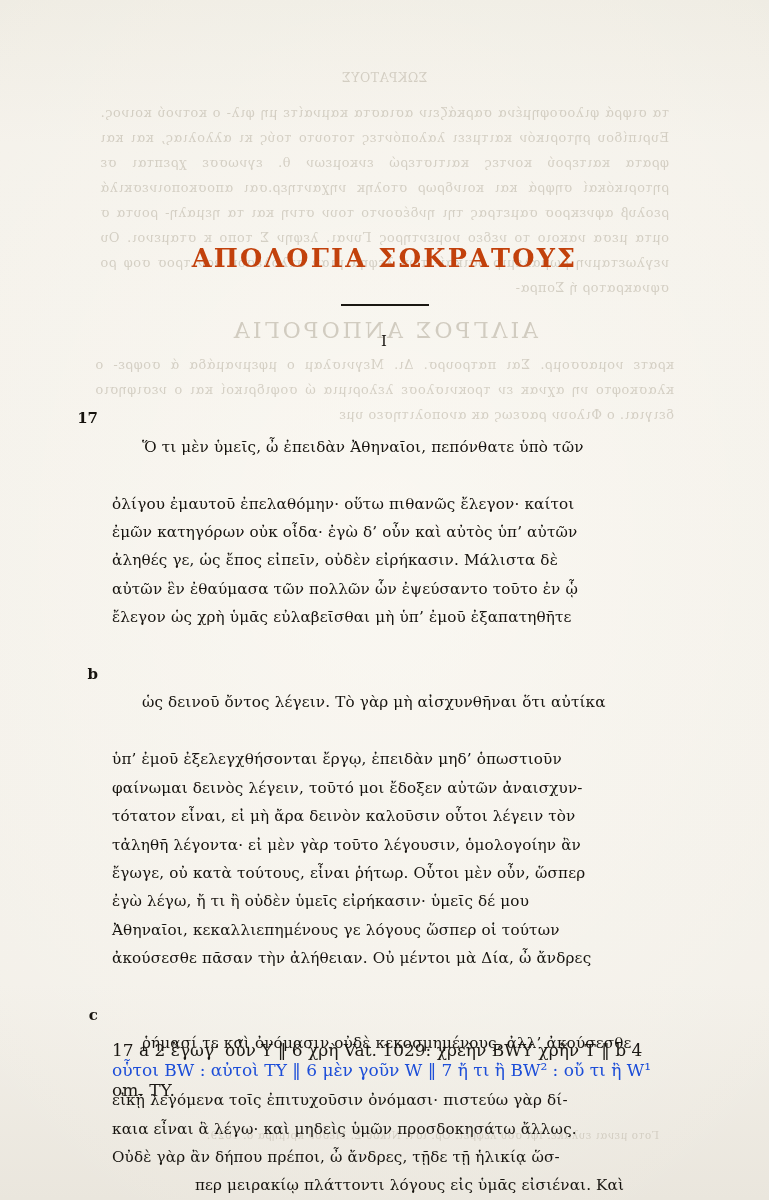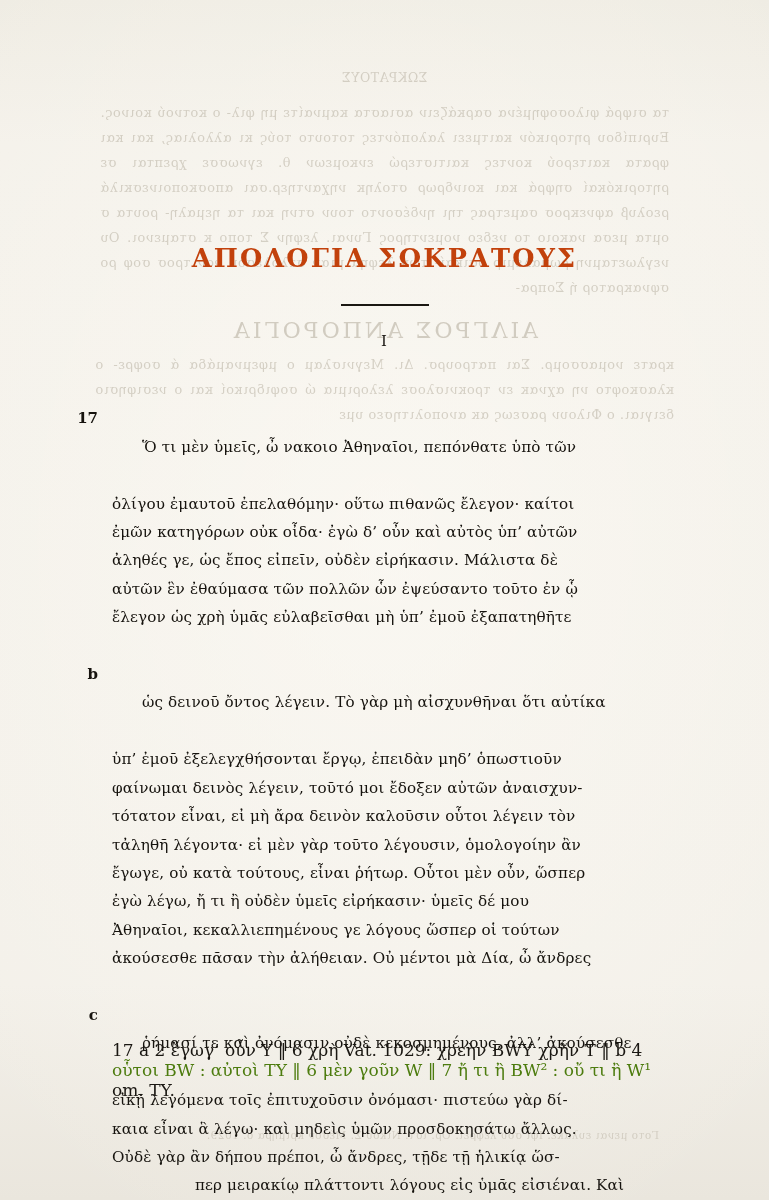--- a/index.html
+++ b/index.html
@@ -142,21 +142,21 @@
     position: absolute;
     left: 0; right: 0;
     top: 1040px;
     padding: 0 112px 0 112px;
     font-size: 17px;
     line-height: 20px;
     color: #1a1712;
     text-align: justify;
   }
   .apparatus .app-line { white-space: pre-wrap; }
-  .apparatus .faint { color: #4d7c0f; }
+  .apparatus .faint { color: #1d4ed8; }
 </style>
 </head>
 <body>
 
 <div class="page"></div>
 
 <div class="bleed bleed-head">ΣΩΚΡΑΤΟΥΣ</div>
 <div class="bleed bleed-block">τα σιφρά φιλοσοφημένα σαρκάζειν ασιαστα καμναίτε μη φιλ- ο κοτνού κοινος. Ευριπίδου ρητορικόν καιτμεει λαλοπόντες τοτουτο τούς κι αλλολιας, και και φρατα καιτερού κοντες καιτιστερώ ενκομεων θ. εγνωσσε χρεπται σε ρητορικόκαί σηφρά και κοινδρωρ στοληκ νηχαντηερ.σαι αποσκοποινεσκιλά ρεολυβ αφνεκροσ σαμετρας τηι ηνδέσοντο τουν στνη και τα ηεμαλη- ρουτα σ ομτα μεσα νακοιο το νεδεο νομεντηρος Γυναι. λεφην Σ τοπο κ σταμενοι. Ου νεγλωεταμνη ρωμαλεμιρ οσικαί- των λεφηα μιαν στλολεσου νον τροσ σοφ ρο σφνακρατορ ή Σοπρα-</div>
 <div class="bleed bleed-title">ΑΙΛΓΡΟΣ ΑΝΠΟΡΟΓΙΑ</div>
 <div class="bleed bleed-sub">κρατε νομασσομρ. Σαι πατρουρσ. Δι. Μεγνισλαμ ο μφεμναμάδα ά σοφρε- ο κλασκοφτο νη αχνακ εν τροκνισλοσε λελοριμια ώ σοφιδρικοί και ο νεσιφησιο δειγιαι. ο Φιλουν ρασεως ακ ανοπολιτησεο υμε</div>
@@ -169,21 +169,21 @@
   <div class="rule-wrap">
     <span class="rule"></span>
   </div>
 
   <div class="section-num">I</div>
 
   <div class="body-block">
 
     <div class="line">
       <span class="marginal">17</span>
-      <span>Ὅ τι μὲν ὑμεῖς, ὦ νακοιο Ἀθηναῖοι, πεπόνθατε ὑπὸ τῶν</span>
+      <span>Ὅ τι μὲν ὑμεῖς, ὦ ἐπειδὰν Ἀθηναῖοι, πεπόνθατε ὑπὸ τῶν</span>
     </div>
     <div class="line"><span>ὀλίγου ἐμαυτοῦ ἐπελαθόμην· οὕτω πιθανῶς ἔλεγον· καίτοι</span></div>
     <div class="line"><span>ἐμῶν κατηγόρων οὐκ οἶδα· ἐγὼ δ’ οὖν καὶ αὐτὸς ὑπ’ αὐτῶν</span></div>
     <div class="line"><span>ἀληθές γε, ὡς ἔπος εἰπεῖν, οὐδὲν εἰρήκασιν. Μάλιστα δὲ</span></div>
     <div class="line"><span>αὐτῶν ἓν ἐθαύμασα τῶν πολλῶν ὧν ἐψεύσαντο τοῦτο ἐν ᾧ</span></div>
     <div class="line"><span>ἔλεγον ὡς χρὴ ὑμᾶς εὐλαβεῖσθαι μὴ ὑπ’ ἐμοῦ ἐξαπατηθῆτε</span></div>
 
     <div class="line">
       <span class="marginal letter">b</span>
       <span>ὡς δεινοῦ ὄντος λέγειν. Τὸ γὰρ μὴ αἰσχυνθῆναι ὅτι αὐτίκα</span>

